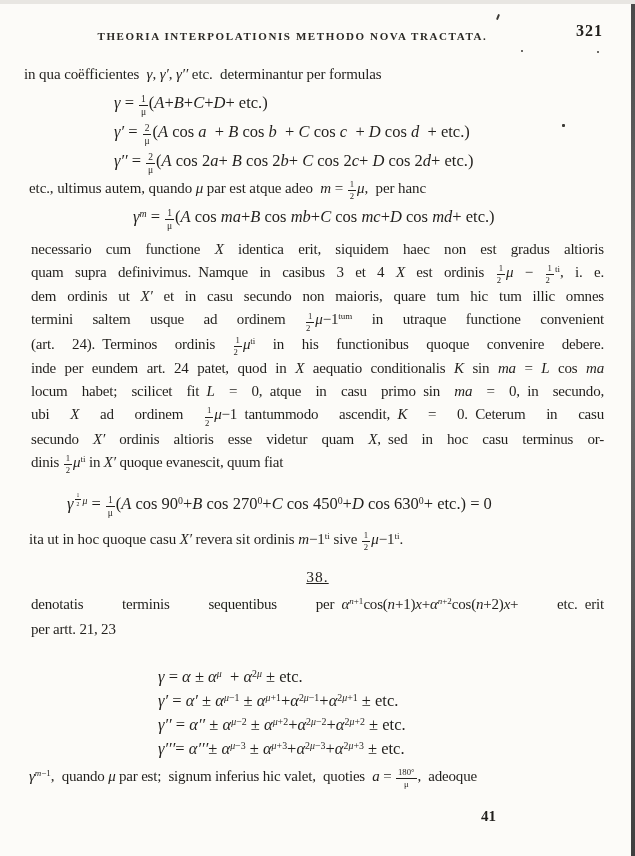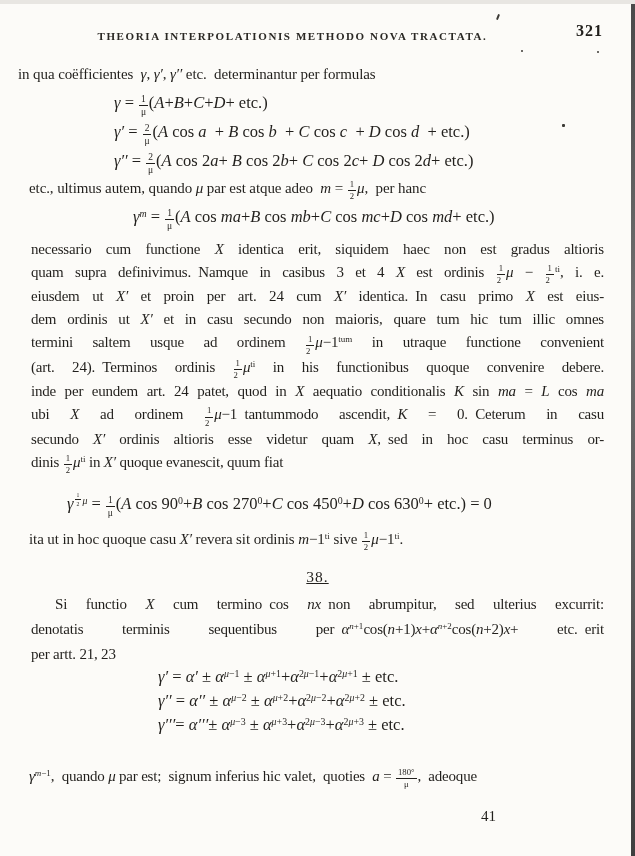--- a/index.html
+++ b/index.html
@@ -27,77 +27,77 @@
   .fblock .tline{line-height:29px;}
   .fblock2 .tline{line-height:24px;}
   .formula{position:absolute;font-size:16.5px;line-height:30px;}
   .it{font-style:italic;}
   .sup{font-size:0.6em;position:relative;top:-0.55em;line-height:0;letter-spacing:0;}
   .frac{display:inline-block;text-align:center;vertical-align:-0.42em;line-height:1;margin:0 1px;letter-spacing:0;}
   .fnum{display:block;font-size:0.58em;line-height:1.05;border-bottom:1px solid currentColor;padding:0 2px 1px;}
   .fden{display:block;font-size:0.58em;line-height:1.05;padding-top:1px;}
   .sup .frac{vertical-align:-0.25em;}
   .section-head{position:absolute;top:564px;left:0;right:0;text-align:center;font-size:15.5px;letter-spacing:1px;text-decoration:underline;}
-  .sheet-num{position:absolute;top:804px;left:481px;font-size:15px;font-weight:400;}
+  .sheet-num{position:absolute;top:804px;left:481px;font-size:15px;font-weight:700;}
   .edge-right{
     position:absolute;top:0;right:0;width:4px;height:856px;
     background:linear-gradient(to bottom,#4a4a4a,#6f6f6f 35%,#585858 70%,#3f3f3f);
   }
   .speck{position:absolute;background:#3c3a36;border-radius:1px;}
   .speck.s1{top:10px;left:497px;width:2px;height:6px;transform:rotate(22deg);}
   .speck.s2{top:46px;left:521px;width:2px;height:2px;}
   .speck.s3{top:47px;left:597px;width:2px;height:2px;}
   .speck.s4{top:120px;left:562px;width:3px;height:3px;}
 </style>
 </head>
 <body>
 
 <div class="page">
 
   <div class="running-head">THEORIA INTERPOLATIONIS METHODO NOVA TRACTATA.</div>
   <div class="page-num">321</div>
 
-  <div class="body-line" style="top:58px;left:18px;font-family:Liberation Serif, serif;">in qua coëfficientes <span class="it">γ</span>, <span class="it">γ′</span>, <span class="it">γ′′</span> etc. determinantur per formulas</div>
+  <div class="body-line" style="top:58px;left:24px;font-family:Liberation Serif, serif;">in qua coëfficientes <span class="it">γ</span>, <span class="it">γ′</span>, <span class="it">γ′′</span> etc. determinantur per formulas</div>
 
   <div class="fblock" style="top:84px;left:114px;">
       <div class="tline"><span class="it">γ</span> = <span class="frac"><span class="fnum">1</span><span class="fden">μ</span></span>(<span class="it">A</span>+<span class="it">B</span>+<span class="it">C</span>+<span class="it">D</span>+ etc.)</div>
       <div class="tline"><span class="it">γ′</span> = <span class="frac"><span class="fnum">2</span><span class="fden">μ</span></span>(<span class="it">A</span> cos <span class="it">a</span> + <span class="it">B</span> cos <span class="it">b</span> + <span class="it">C</span> cos <span class="it">c</span> + <span class="it">D</span> cos <span class="it">d</span> + etc.)</div>
       <div class="tline"><span class="it">γ′′</span> = <span class="frac"><span class="fnum">2</span><span class="fden">μ</span></span>(<span class="it">A</span> cos 2<span class="it">a</span>+ <span class="it">B</span> cos 2<span class="it">b</span>+ <span class="it">C</span> cos 2<span class="it">c</span>+ <span class="it">D</span> cos 2<span class="it">d</span>+ etc.)</div>
     </div>
 
   <div class="body-line" style="top:172px;left:29px;">etc., ultimus autem, quando <span class="it">μ</span> par est atque adeo <span class="it">m</span> = <span class="frac"><span class="fnum">1</span><span class="fden">2</span></span><span class="it">μ</span>, per hanc</div>
 
   <div class="formula" style="top:198px;left:133px;"><span class="it">γ</span><span class="sup"><span class="it">m</span></span> = <span class="frac"><span class="fnum">1</span><span class="fden">μ</span></span>(<span class="it">A</span> cos <span class="it">ma</span>+<span class="it">B</span> cos <span class="it">mb</span>+<span class="it">C</span> cos <span class="it">mc</span>+<span class="it">D</span> cos <span class="it">md</span>+ etc.)</div>
 
   <div class="para" style="top:234px;left:31px;width:573px;">
       <div class="tline just">necessario cum functione <span class="it">X</span> identica erit, siquidem haec non est gradus altioris</div>
       <div class="tline just">quam supra definivimus. Namque in casibus 3 et 4 <span class="it">X</span> est ordinis <span class="frac"><span class="fnum">1</span><span class="fden">2</span></span><span class="it">μ</span> − <span class="frac"><span class="fnum">1</span><span class="fden">2</span></span><span class="sup">ti</span>, i. e.</div>
-      <div class="tline just">eiusdem ut <span class="it">X′</span> et proin per art. 24 cum <span class="it">X′</span> identica. In casu primo <span class="it">X</span> est eius-</div>
       <div class="tline just">dem ordinis ut <span class="it">X′</span> et in casu secundo non maioris, quare tum hic tum illic omnes</div>
       <div class="tline just">termini saltem usque ad ordinem <span class="frac"><span class="fnum">1</span><span class="fden">2</span></span><span class="it">μ</span>−1<span class="sup">tum</span> in utraque functione convenient</div>
       <div class="tline just">(art. 24). Terminos ordinis <span class="frac"><span class="fnum">1</span><span class="fden">2</span></span><span class="it">μ</span><span class="sup">ti</span> in his functionibus quoque convenire debere.</div>
       <div class="tline just">inde per eundem art. 24 patet, quod in <span class="it">X</span> aequatio conditionalis <span class="it">K</span> sin <span class="it">ma</span> = <span class="it">L</span> cos <span class="it">ma</span></div>
+      <div class="tline just">locum habet; scilicet fit <span class="it">L</span> = 0, atque in casu primo sin <span class="it">ma</span> = 0, in secundo,</div>
       <div class="tline just">ubi <span class="it">X</span> ad ordinem <span class="frac"><span class="fnum">1</span><span class="fden">2</span></span><span class="it">μ</span>−1 tantummodo ascendit, <span class="it">K</span> = 0. Ceterum in casu</div>
       <div class="tline just">secundo <span class="it">X′</span> ordinis altioris esse videtur quam <span class="it">X</span>, sed in hoc casu terminus or-</div>
       <div class="tline">dinis <span class="frac"><span class="fnum">1</span><span class="fden">2</span></span><span class="it">μ</span><span class="sup">ti</span> in <span class="it">X′</span> quoque evanescit, quum fiat</div>
     </div>
 
   <div class="formula" style="top:485px;left:67px;"><span class="it">γ</span><span class="sup"><span class="frac"><span class="fnum">1</span><span class="fden">2</span></span><span class="it">μ</span></span> = <span class="frac"><span class="fnum">1</span><span class="fden">μ</span></span>(<span class="it">A</span> cos 90<span class="sup">0</span>+<span class="it">B</span> cos 270<span class="sup">0</span>+<span class="it">C</span> cos 450<span class="sup">0</span>+<span class="it">D</span> cos 630<span class="sup">0</span>+ etc.) = 0</div>
 
   <div class="body-line" style="top:523px;left:29px;">ita ut in hoc quoque casu <span class="it">X′</span> revera sit ordinis <span class="it">m</span>−1<span class="sup">ti</span> sive <span class="frac"><span class="fnum">1</span><span class="fden">2</span></span><span class="it">μ</span>−1<span class="sup">ti</span>.</div>
 
   <div class="section-head">38.</div>
 
   <div class="para para2" style="top:588px;left:31px;width:573px;">
-      <div class="tline just indent">Si functio <span class="it">X</span> cum termino cos <span class="it">nx</span> non abrumpitur, sed ulterius excurrit:</div>
       <div class="tline just">denotatis terminis sequentibus per <span class="it">α</span><span class="sup"><span class="it">n</span>+1</span>cos(<span class="it">n</span>+1)<span class="it">x</span>+<span class="it">α</span><span class="sup"><span class="it">n</span>+2</span>cos(<span class="it">n</span>+2)<span class="it">x</span>+ etc. erit</div>
       <div class="tline">per artt. 21, 23</div>
     </div>
 
   <div class="fblock fblock2" style="top:661px;left:158px;">
+      <div class="tline"><span class="it">γ</span> = <span class="it">α</span> ± <span class="it">α</span><span class="sup"><span class="it">μ</span></span> + <span class="it">α</span><span class="sup">2<span class="it">μ</span></span> ± etc.</div>
       <div class="tline"><span class="it">γ′</span> = <span class="it">α′</span> ± <span class="it">α</span><span class="sup"><span class="it">μ</span>−1</span> ± <span class="it">α</span><span class="sup"><span class="it">μ</span>+1</span>+<span class="it">α</span><span class="sup">2<span class="it">μ</span>−1</span>+<span class="it">α</span><span class="sup">2<span class="it">μ</span>+1</span> ± etc.</div>
       <div class="tline"><span class="it">γ′′</span> = <span class="it">α′′</span> ± <span class="it">α</span><span class="sup"><span class="it">μ</span>−2</span> ± <span class="it">α</span><span class="sup"><span class="it">μ</span>+2</span>+<span class="it">α</span><span class="sup">2<span class="it">μ</span>−2</span>+<span class="it">α</span><span class="sup">2<span class="it">μ</span>+2</span> ± etc.</div>
       <div class="tline"><span class="it">γ′′′</span>= <span class="it">α′′′</span>± <span class="it">α</span><span class="sup"><span class="it">μ</span>−3</span> ± <span class="it">α</span><span class="sup"><span class="it">μ</span>+3</span>+<span class="it">α</span><span class="sup">2<span class="it">μ</span>−3</span>+<span class="it">α</span><span class="sup">2<span class="it">μ</span>+3</span> ± etc.</div>
     </div>
 
   <div class="para para3" style="top:760px;left:29px;width:577px;">
       <div class="tline"><span class="it">γ</span><span class="sup"><span class="it">m</span>−1</span>, quando <span class="it">μ</span> par est; signum inferius hic valet, quoties <span class="it">a</span> = <span class="frac"><span class="fnum">180°</span><span class="fden">μ</span></span>, adeoque</div>
     </div>
 
   <div class="sheet-num">41</div>

